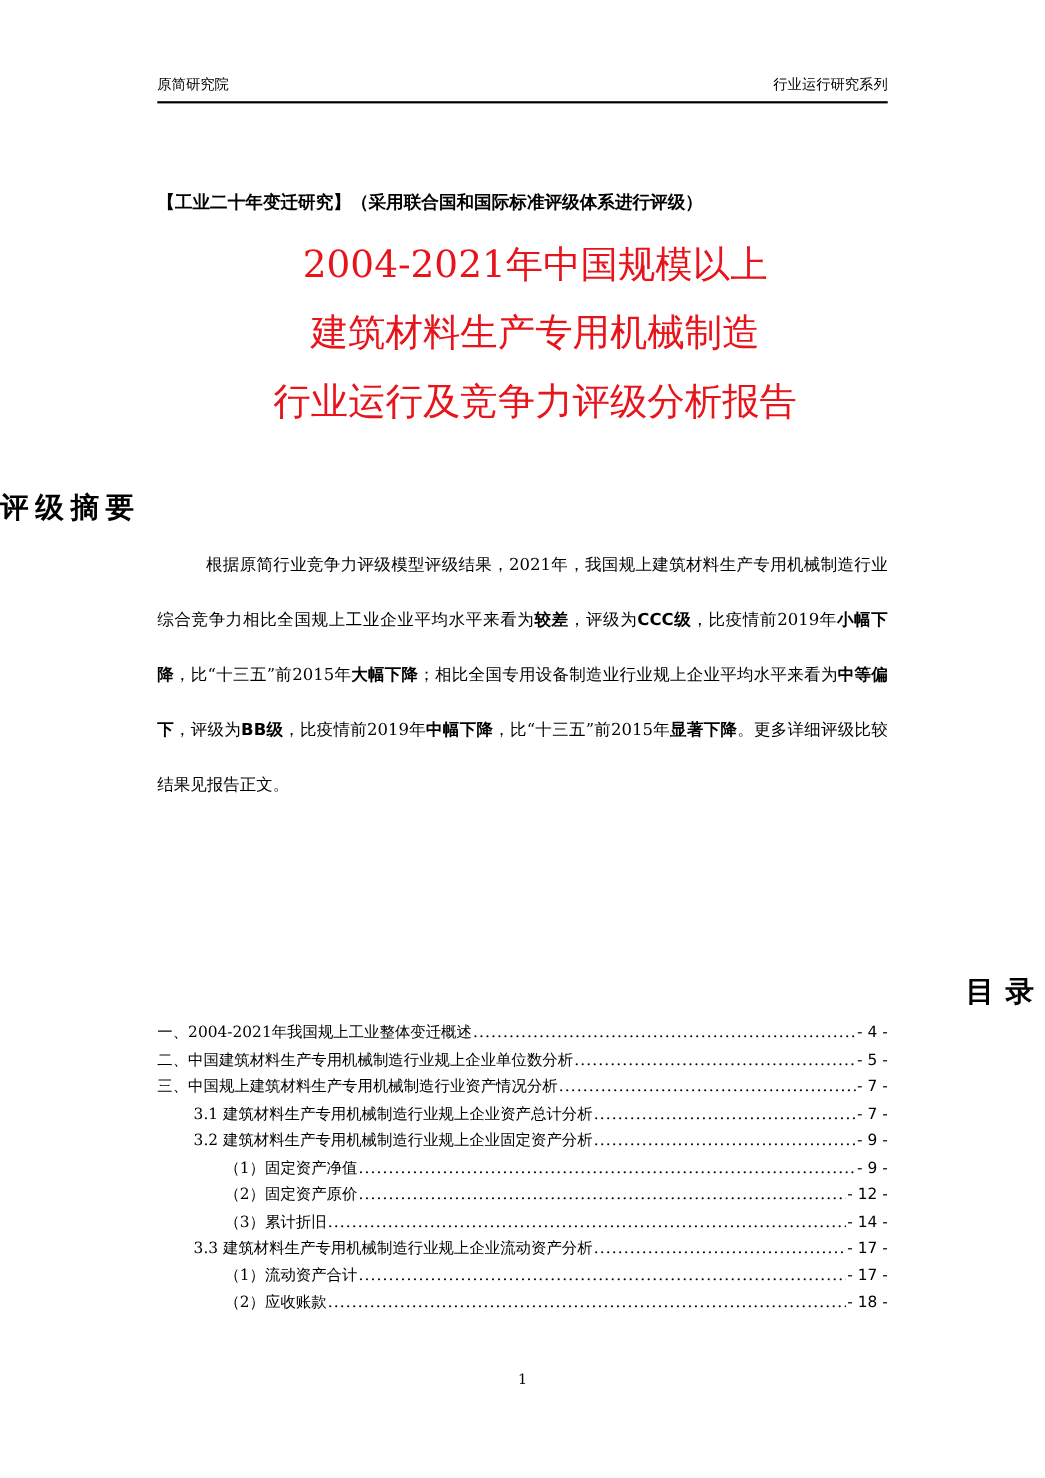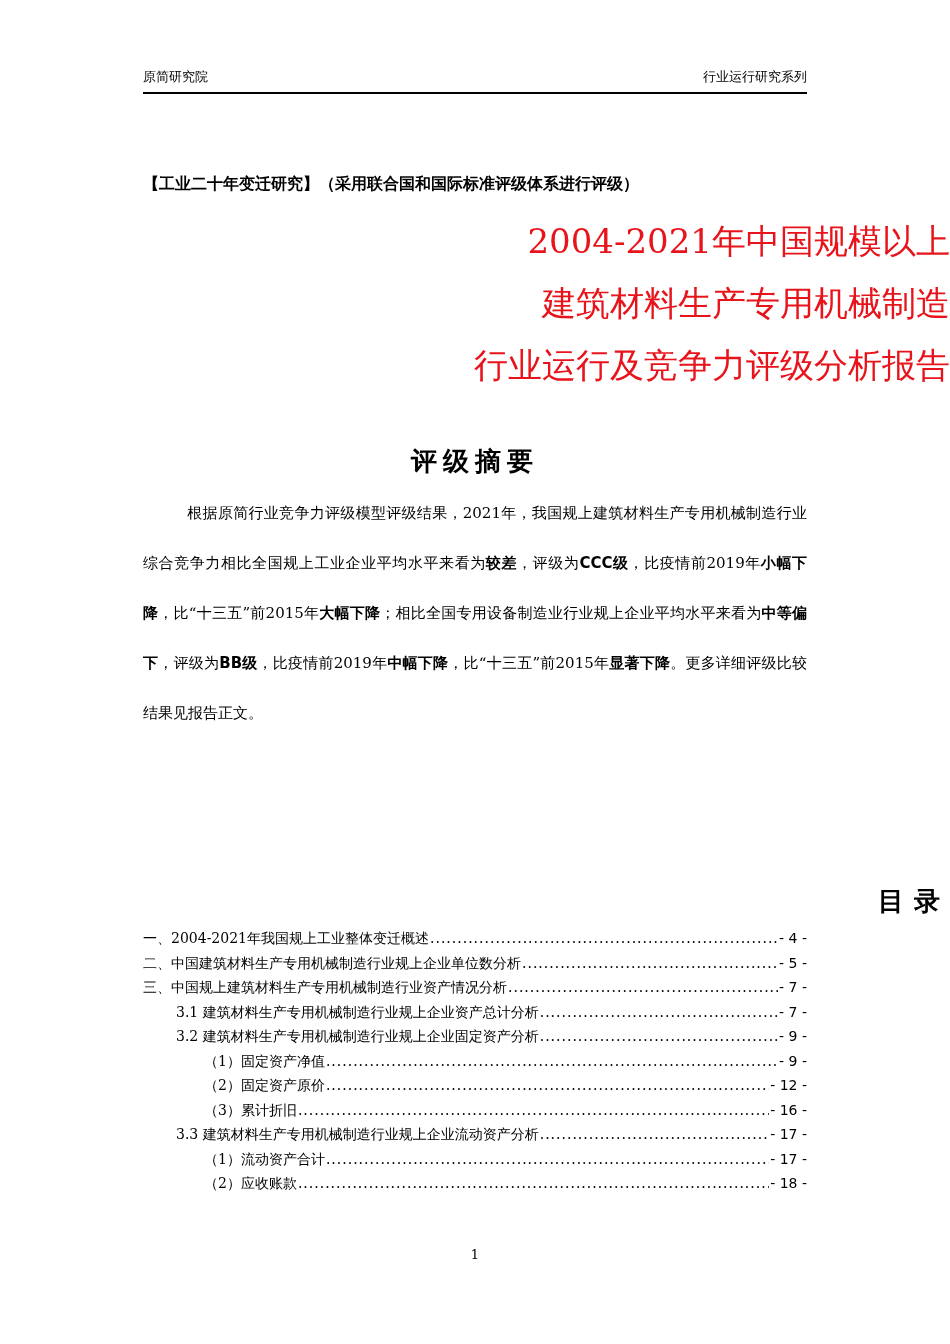--- a/index.html
+++ b/index.html
@@ -8,25 +8,25 @@
   .page { position: absolute; left: 0; top: 0; width: 950px; height: 1344px; }
 
   .header { position: absolute; left: 143px; right: 143px; top: 66px; height: 26px;
             border-bottom: 2px solid #000; font-family: "DejaVu Sans", sans-serif; font-size: 13px; }
   .header .left { position: absolute; left: 0; top: 2px; }
   .header .right { position: absolute; right: 0; top: 2px; }
 
   .series-line { position: absolute; left: 143px; right: 143px; top: 140px;
                  font-family: "DejaVu Sans", sans-serif; font-size: 16px; font-weight: bold; margin-top: 34px; }
 
-  .title { position: absolute; left: 0; right: 0; top: 210px; text-align: right;
+  .title { position: absolute; left: 0; right: 0; top: 210px; text-align: center;
            color: #e8141b; font-size: 34px; line-height: 62px; font-family: "DejaVu Serif", serif; padding-left: 23px; }
   .title div { white-space: nowrap; }
 
-  .summary-heading { position: absolute; left: 0; right: 0; top: 444px; text-align: center;
+  .summary-heading { position: absolute; left: 0; right: 0; top: 444px; text-align: left;
                      font-family: "DejaVu Sans", sans-serif; font-weight: bold; font-size: 26px; letter-spacing: 6px; }
 
   .summary { position: absolute; left: 143px; right: 143px; top: 488px;
              font-size: 15px; line-height: 50px; text-align: justify; }
   .summary .indent { display: inline-block; width: 44px; }
   .summary b { font-family: "DejaVu Sans", sans-serif; font-weight: bold; }
 
   .toc-heading { position: absolute; left: 0; right: 0; top: 884px; text-align: right;
                  font-family: "DejaVu Sans", sans-serif; font-weight: bold; font-size: 26px; letter-spacing: 10px; }
 
@@ -98,21 +98,21 @@
         <span class="pg">- 9 -</span>
       </div>
     <div class="toc-row l3">
         <span class="label">（2）固定资产原价</span>
         <span class="dots"></span>
         <span class="pg">- 12 -</span>
       </div>
     <div class="toc-row l3">
         <span class="label">（3）累计折旧</span>
         <span class="dots"></span>
-        <span class="pg">- 16 -</span>
+        <span class="pg">- 14 -</span>
       </div>
     <div class="toc-row l2">
         <span class="label">3.3 建筑材料生产专用机械制造行业规上企业流动资产分析</span>
         <span class="dots"></span>
         <span class="pg">- 17 -</span>
       </div>
     <div class="toc-row l3">
         <span class="label">（1）流动资产合计</span>
         <span class="dots"></span>
         <span class="pg">- 17 -</span>

